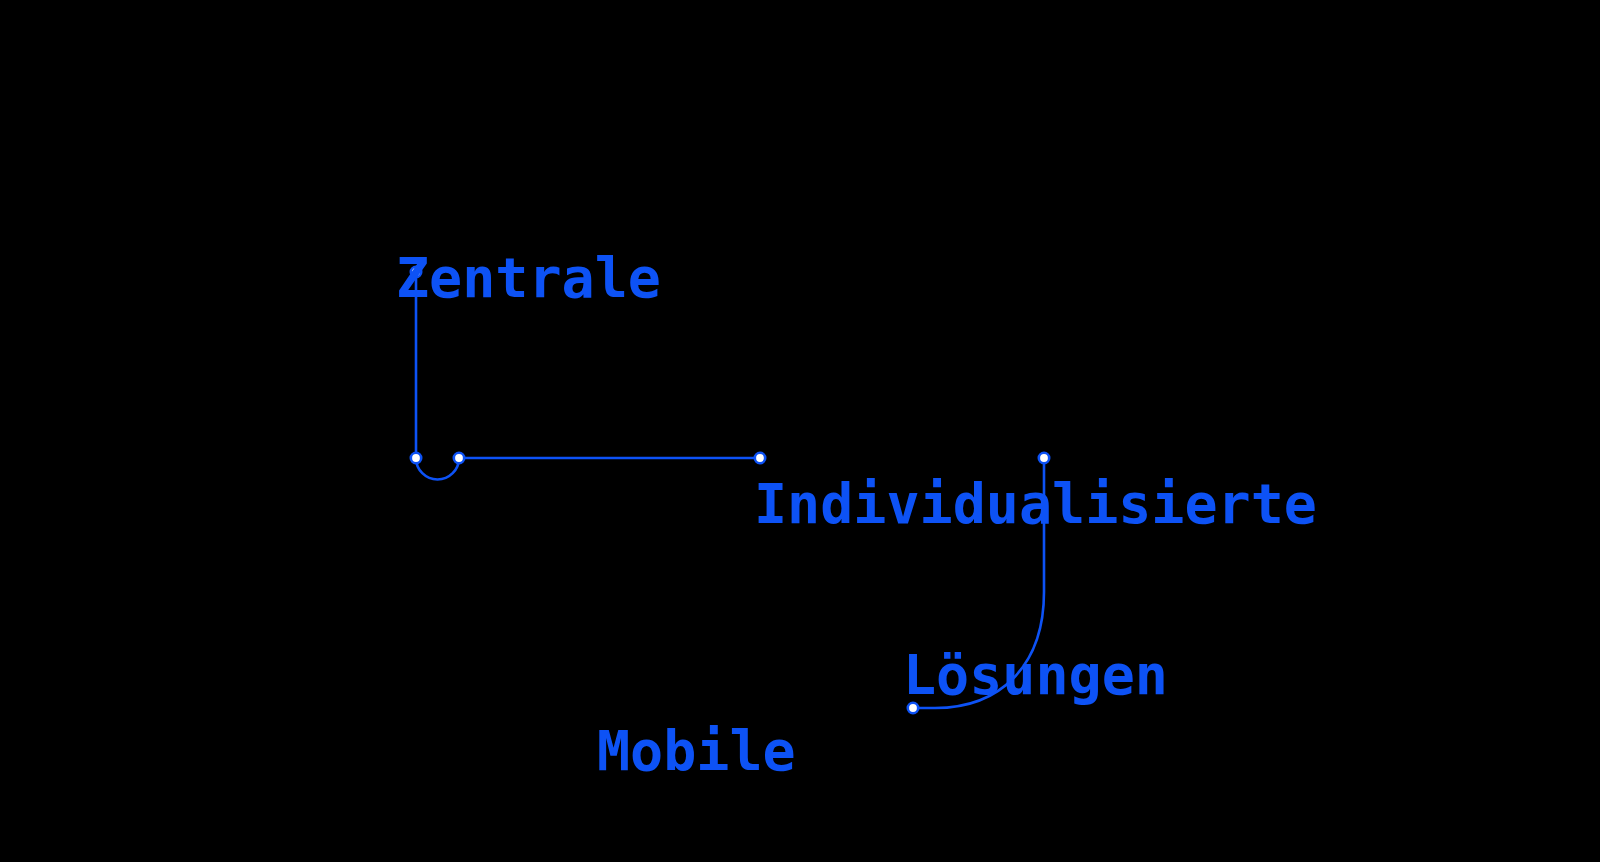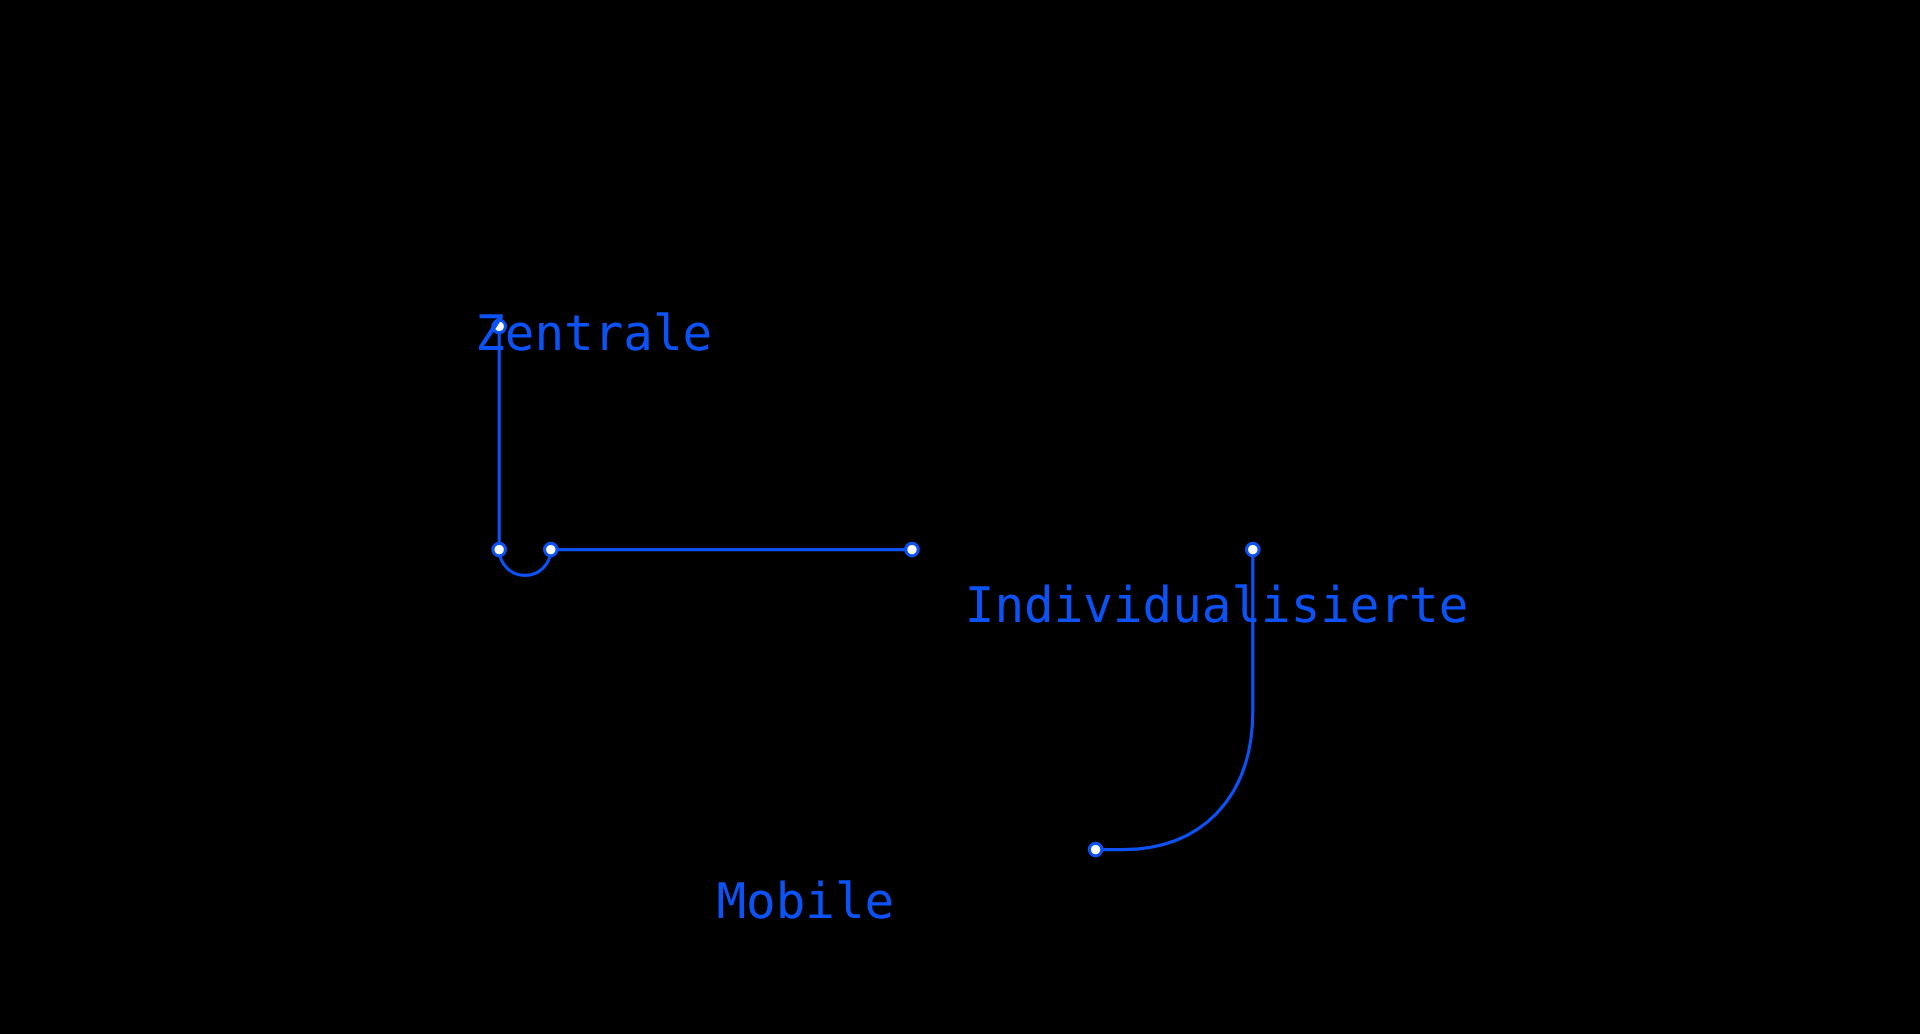--- a/index.html
+++ b/index.html
@@ -21,37 +21,37 @@
     left: 0;
     top: 0;
     width: 1600px;
     height: 862px;
     display: block;
   }
   .node-label {
     position: absolute;
     color: #0d52f5;
     font-family: "DejaVu Sans Mono", "Liberation Mono", monospace;
-    font-weight: normal;
-    font-size: 41px;
+    font-weight: bold;
+    font-size: 55px;
     line-height: 57px;
     letter-spacing: 0px;
     white-space: pre;
     margin: 0;
     user-select: none;
   }
   .node-label .line {
     display: block;
   }
   #label-zentrale-steuerung {
     left: 396px;
     top: 136px;
   }
   #label-individualisierte-loesungen {
-    left: 804px;
+    left: 754px;
     top: 362px;
     text-align: center;
   }
   #label-mobile-sicherheit {
     left: 597px;
     top: 609px;
   }
 </style>
 </head>
 <body style="background: rgb(0, 0, 0);">
@@ -75,20 +75,21 @@
     <circle cx="1044" cy="458" r="5.2" fill="#ffffff" stroke="#0d52f5" stroke-width="2.6"></circle>
     <circle cx="913" cy="708" r="5.2" fill="#ffffff" stroke="#0d52f5" stroke-width="2.6"></circle>
   </svg>
 
   <div class="node-label" id="label-zentrale-steuerung" style="color: rgb(13, 82, 245);">
     <span class="line">Zentrale</span>
   </div>
 
   <div class="node-label" id="label-individualisierte-loesungen" style="color: rgb(13, 82, 245);">
     <span class="line">Individualisierte</span>
+    <span class="line">Lösungen</span>
   </div>
 
   <div class="node-label" id="label-mobile-sicherheit" style="color: rgb(13, 82, 245);">
     <span class="line">Mobile</span>
     
   </div>
 
 </div>
 
 </body></html>

